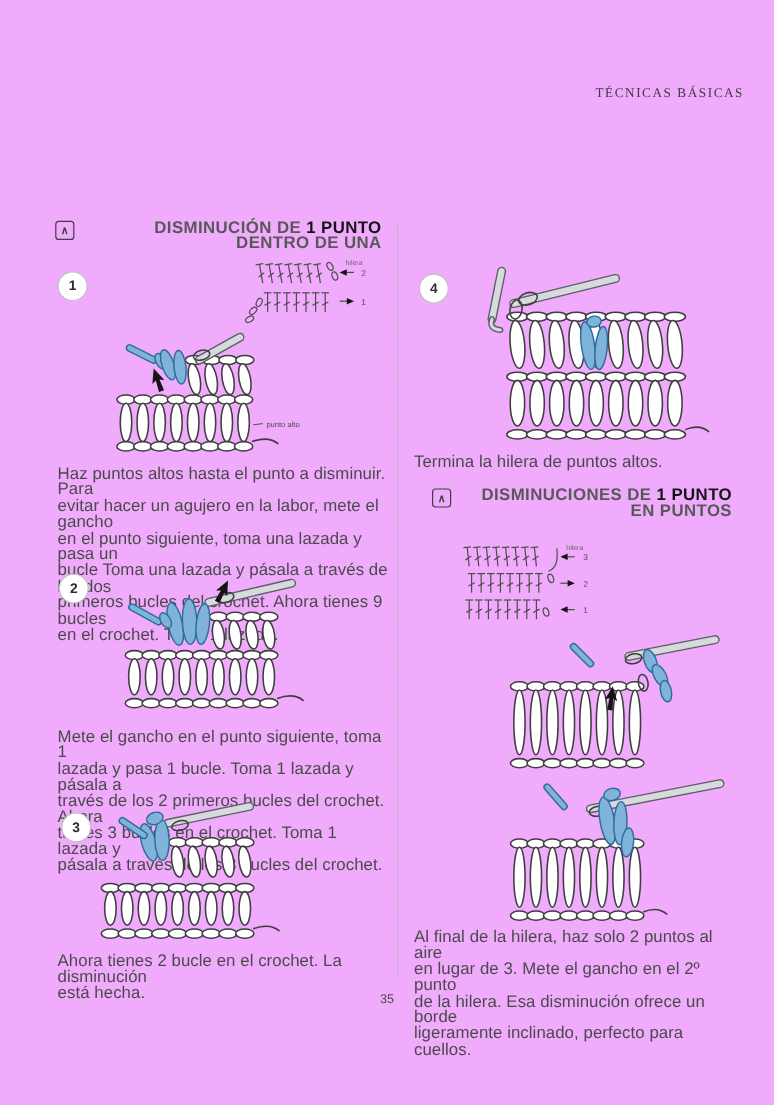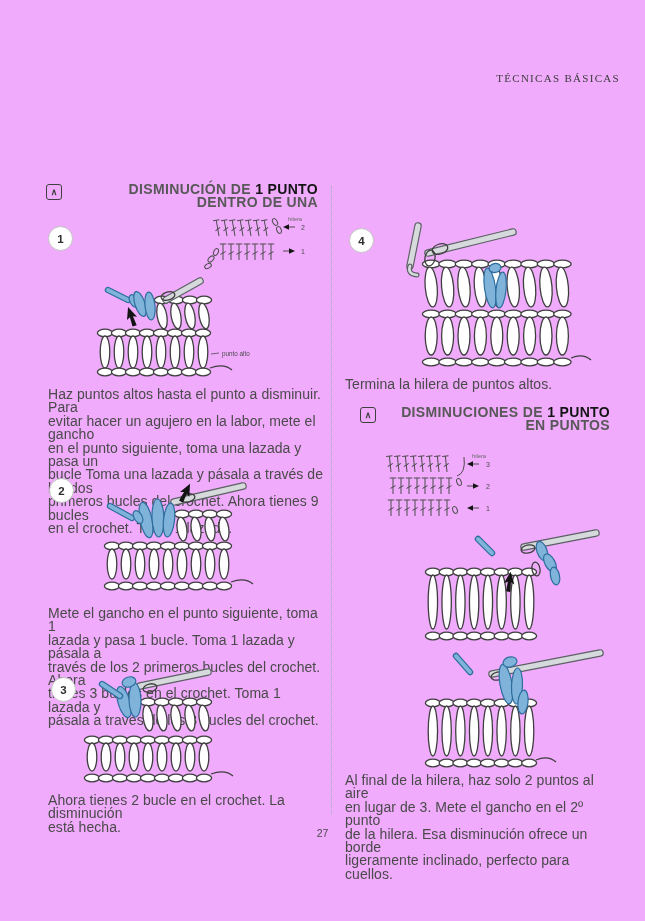--- a/index.html
+++ b/index.html
@@ -611,15 +611,15 @@
         <line class="tailB" x1="32" y1="6" x2="46" y2="22"></line>
         <path class="stn" d="M112,110 q12,-5 20,2"></path>
       </g>
   </svg>
 
   <div class="para" style="left:345px;top:774px;width:272px">Al final de la hilera, haz solo 2 puntos al aire
 en lugar de 3. Mete el gancho en el 2º punto
 de la hilera. Esa disminución ofrece un borde
 ligeramente inclinado, perfecto para cuellos.</div>
 
-  <div class="pagenum">27</div>
+  <div class="pagenum">35</div>
 
 </div>
 
 </body></html>

